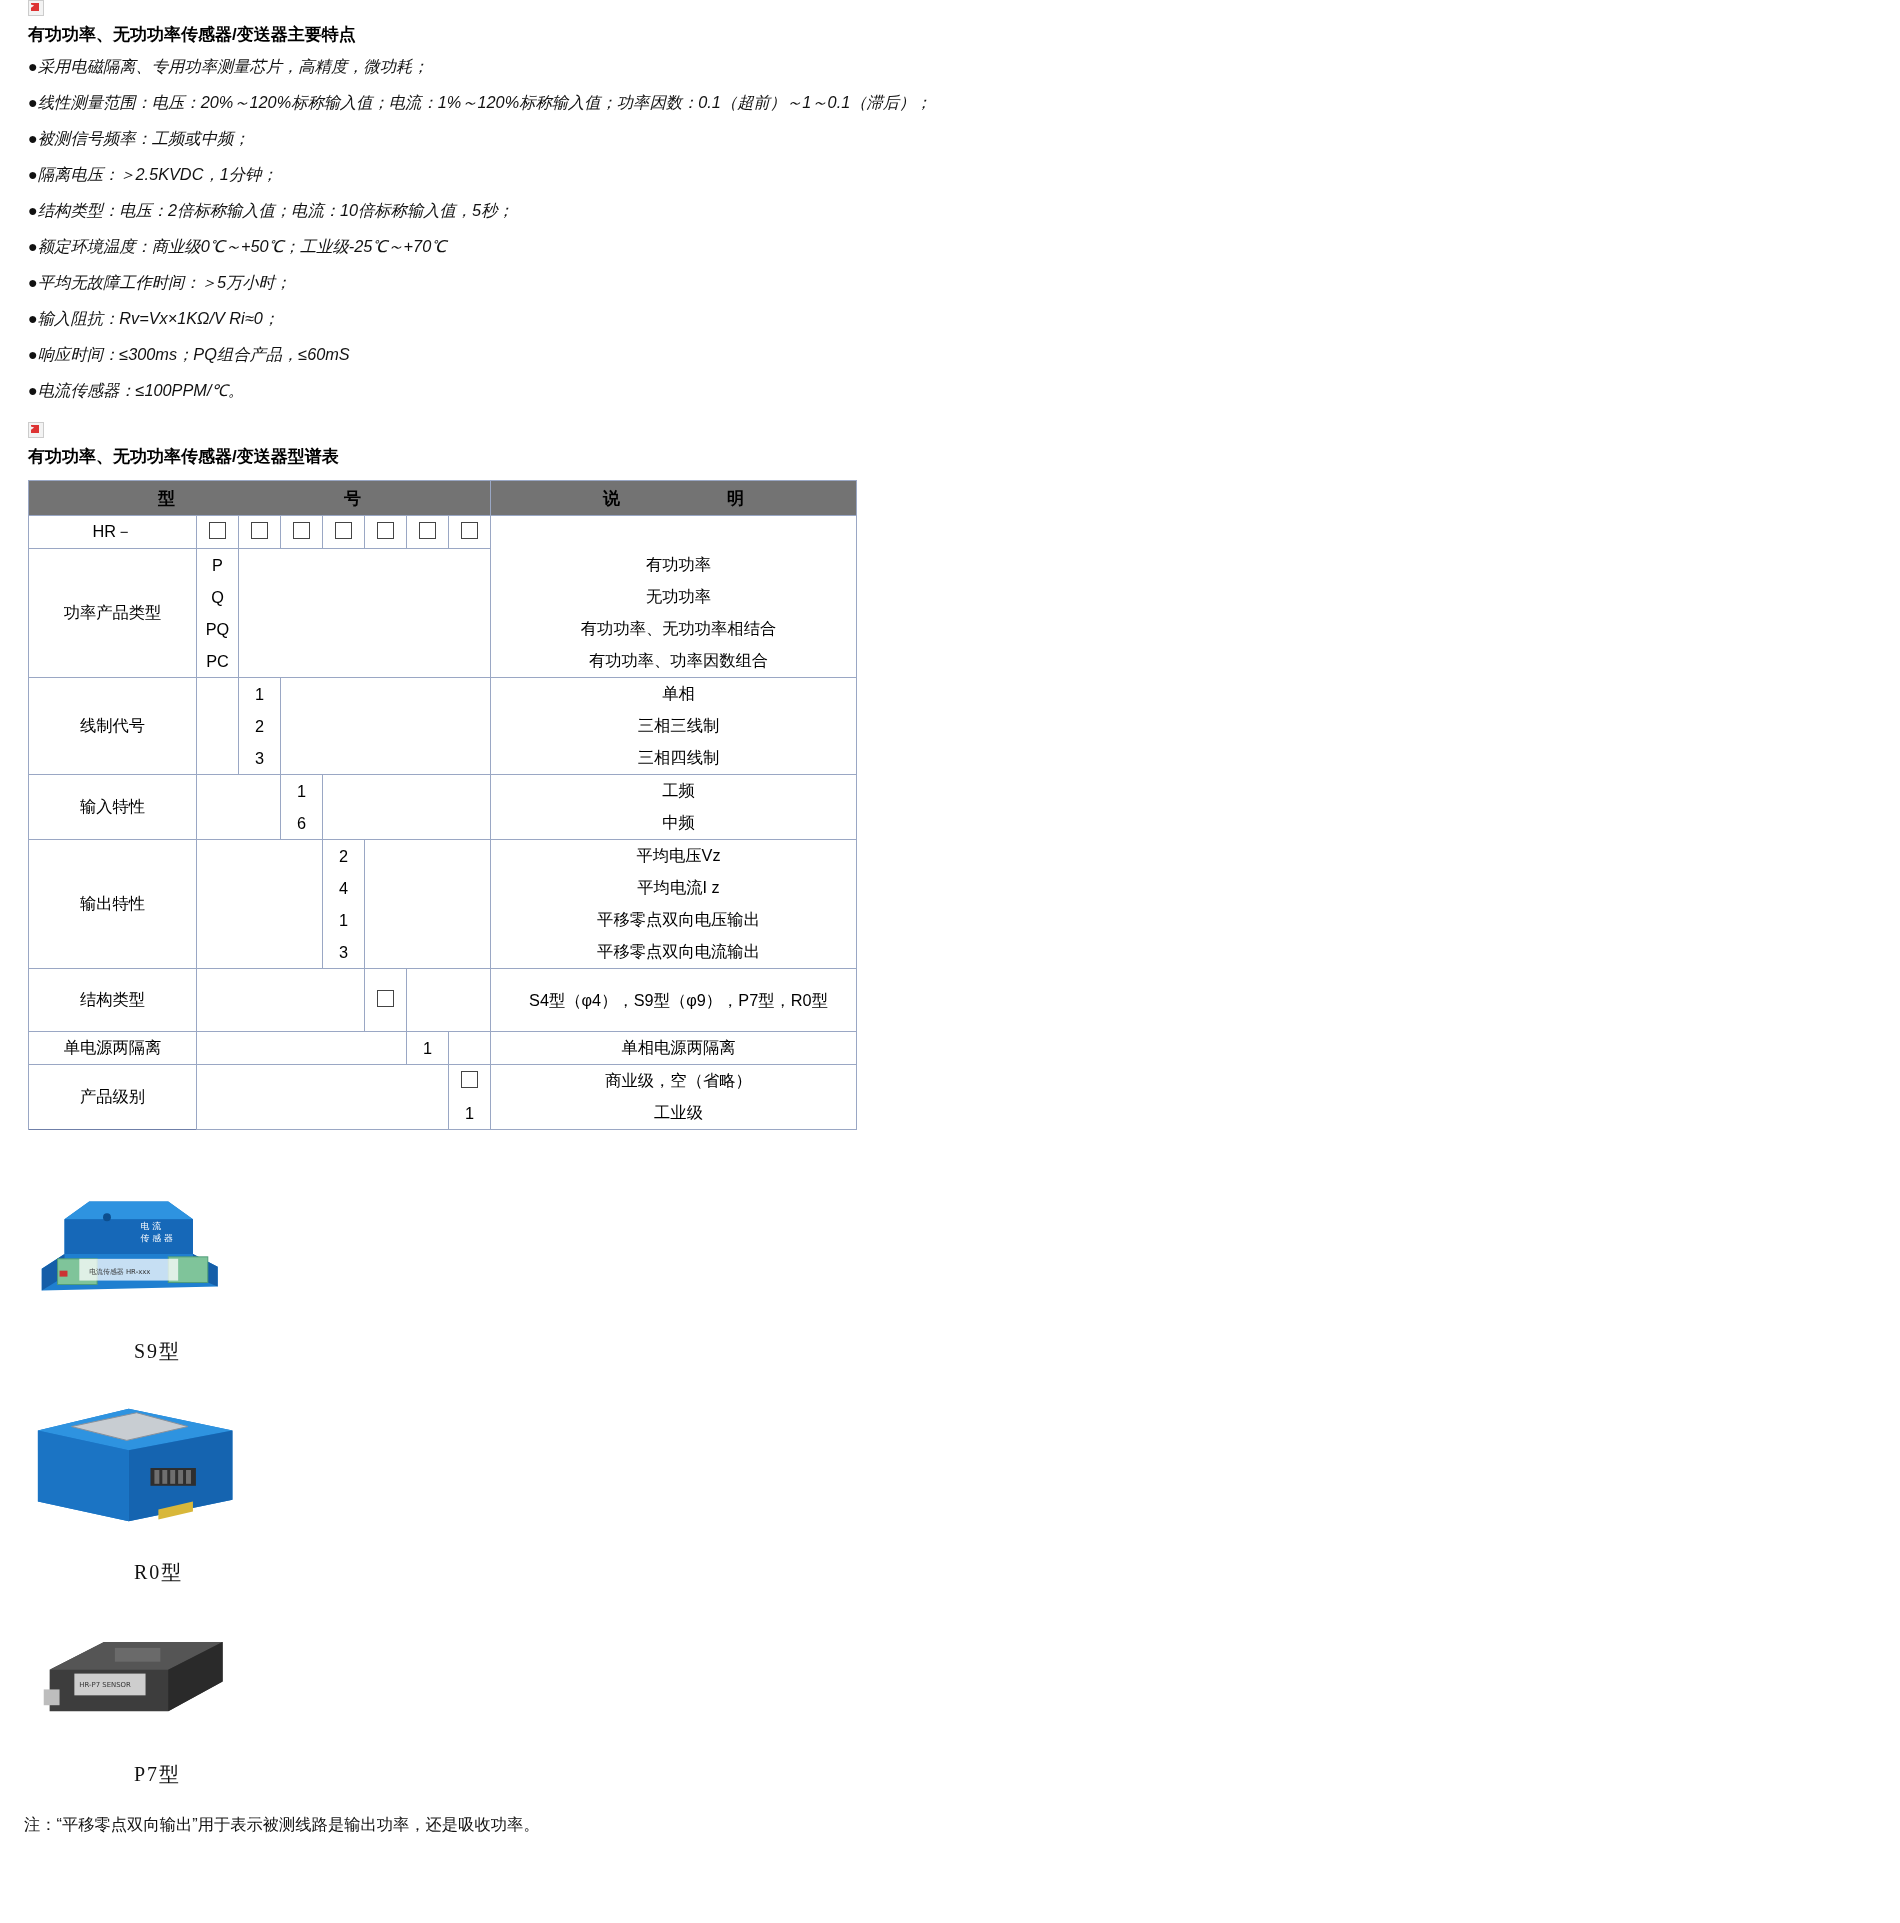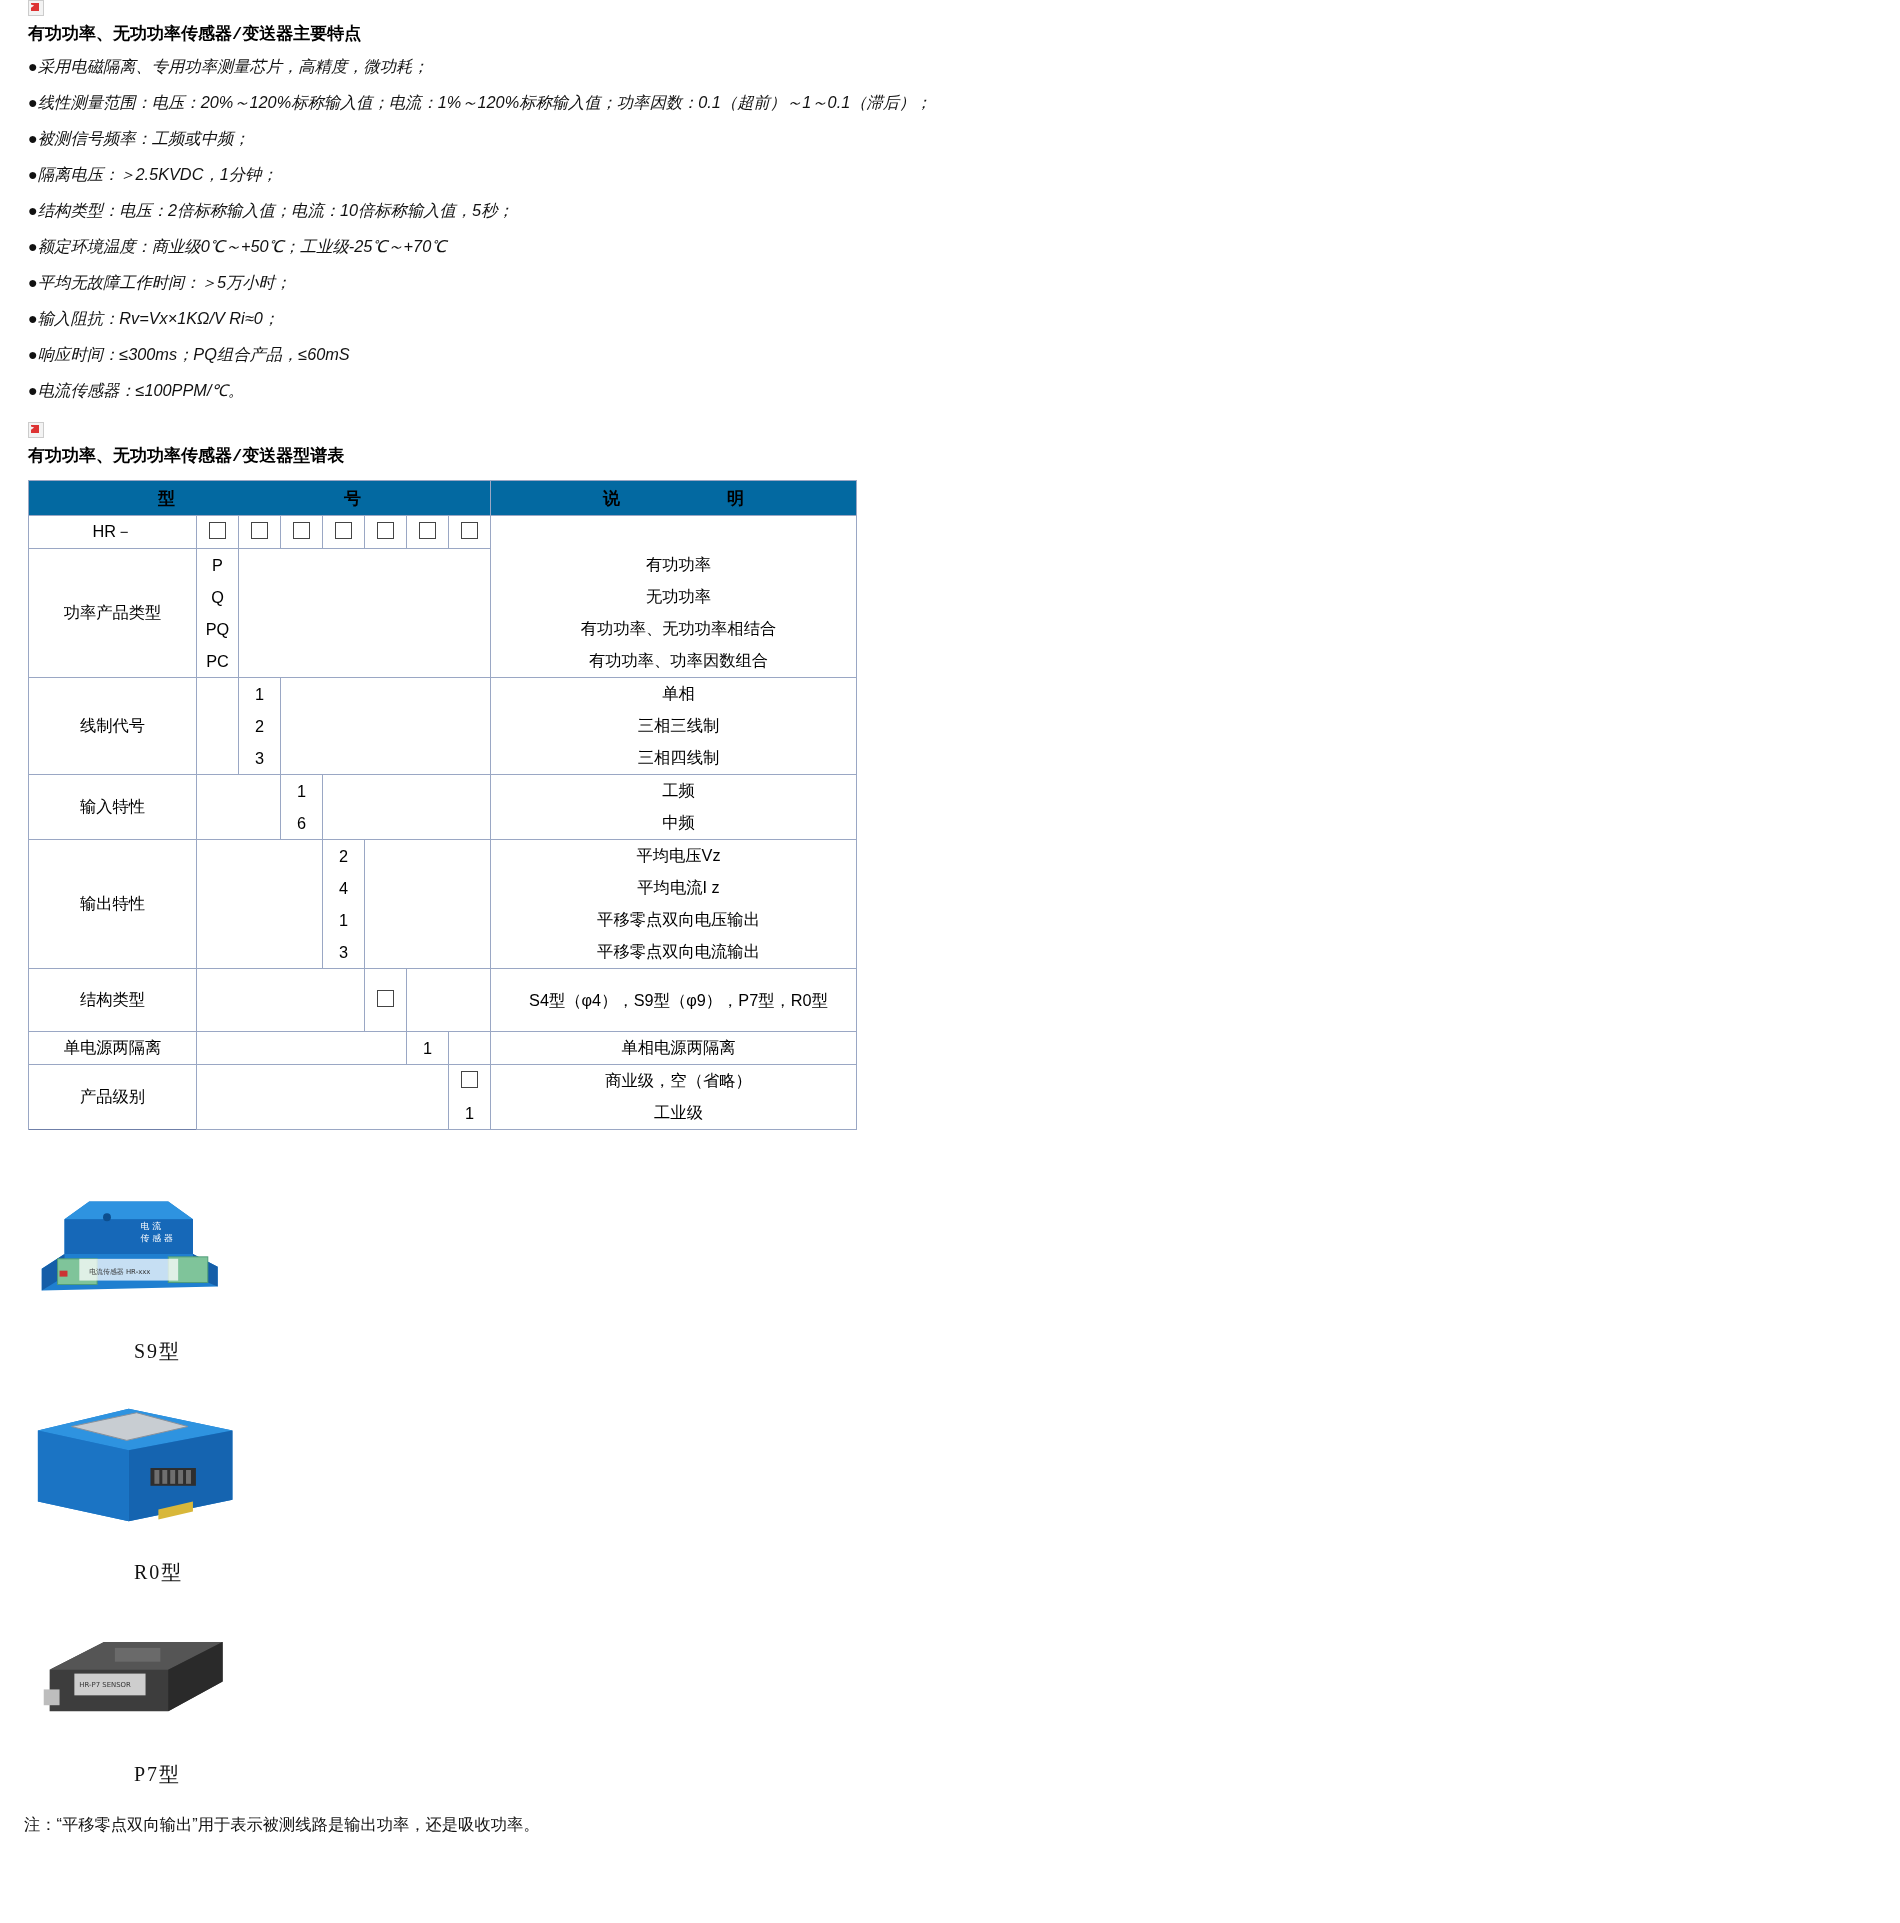--- a/index.html
+++ b/index.html
@@ -39,21 +39,20 @@
     background: #d33;
     clip-path: polygon(0 0, 100% 0, 100% 100%, 0 100%, 0 60%, 40% 30%, 0 20%);
   }
   .sec-title {
     font-size: 17px;
     font-weight: bold;
     color: #000;
     margin: 0;
     padding: 0 0 0 0;
     line-height: 26px;
-    font-family: Liberation Mono, monospace;
   }
   .title-row {
     padding-left: 28px;
     margin-top: 12px;
   }
   .icon-row {
     padding-left: 28px;
     line-height: 12px;
     height: 18px;
   }
@@ -82,21 +81,21 @@
     border: 1px solid #9aa7c4;
     font-size: 16.3px;
     color: #000;
     padding: 0;
     vertical-align: middle;
     text-align: center;
     font-weight: normal;
     height: 32px;
   }
   table.spec thead td {
-    background: #0369a1;
+    background: #737373;
     font-weight: bold;
     height: 34px;
     font-size: 17px;
     letter-spacing: 14px;
     text-indent: 14px;
   }
   .cat {
     text-align: center;
     font-weight: bold;
     font-size: 16.3px;

